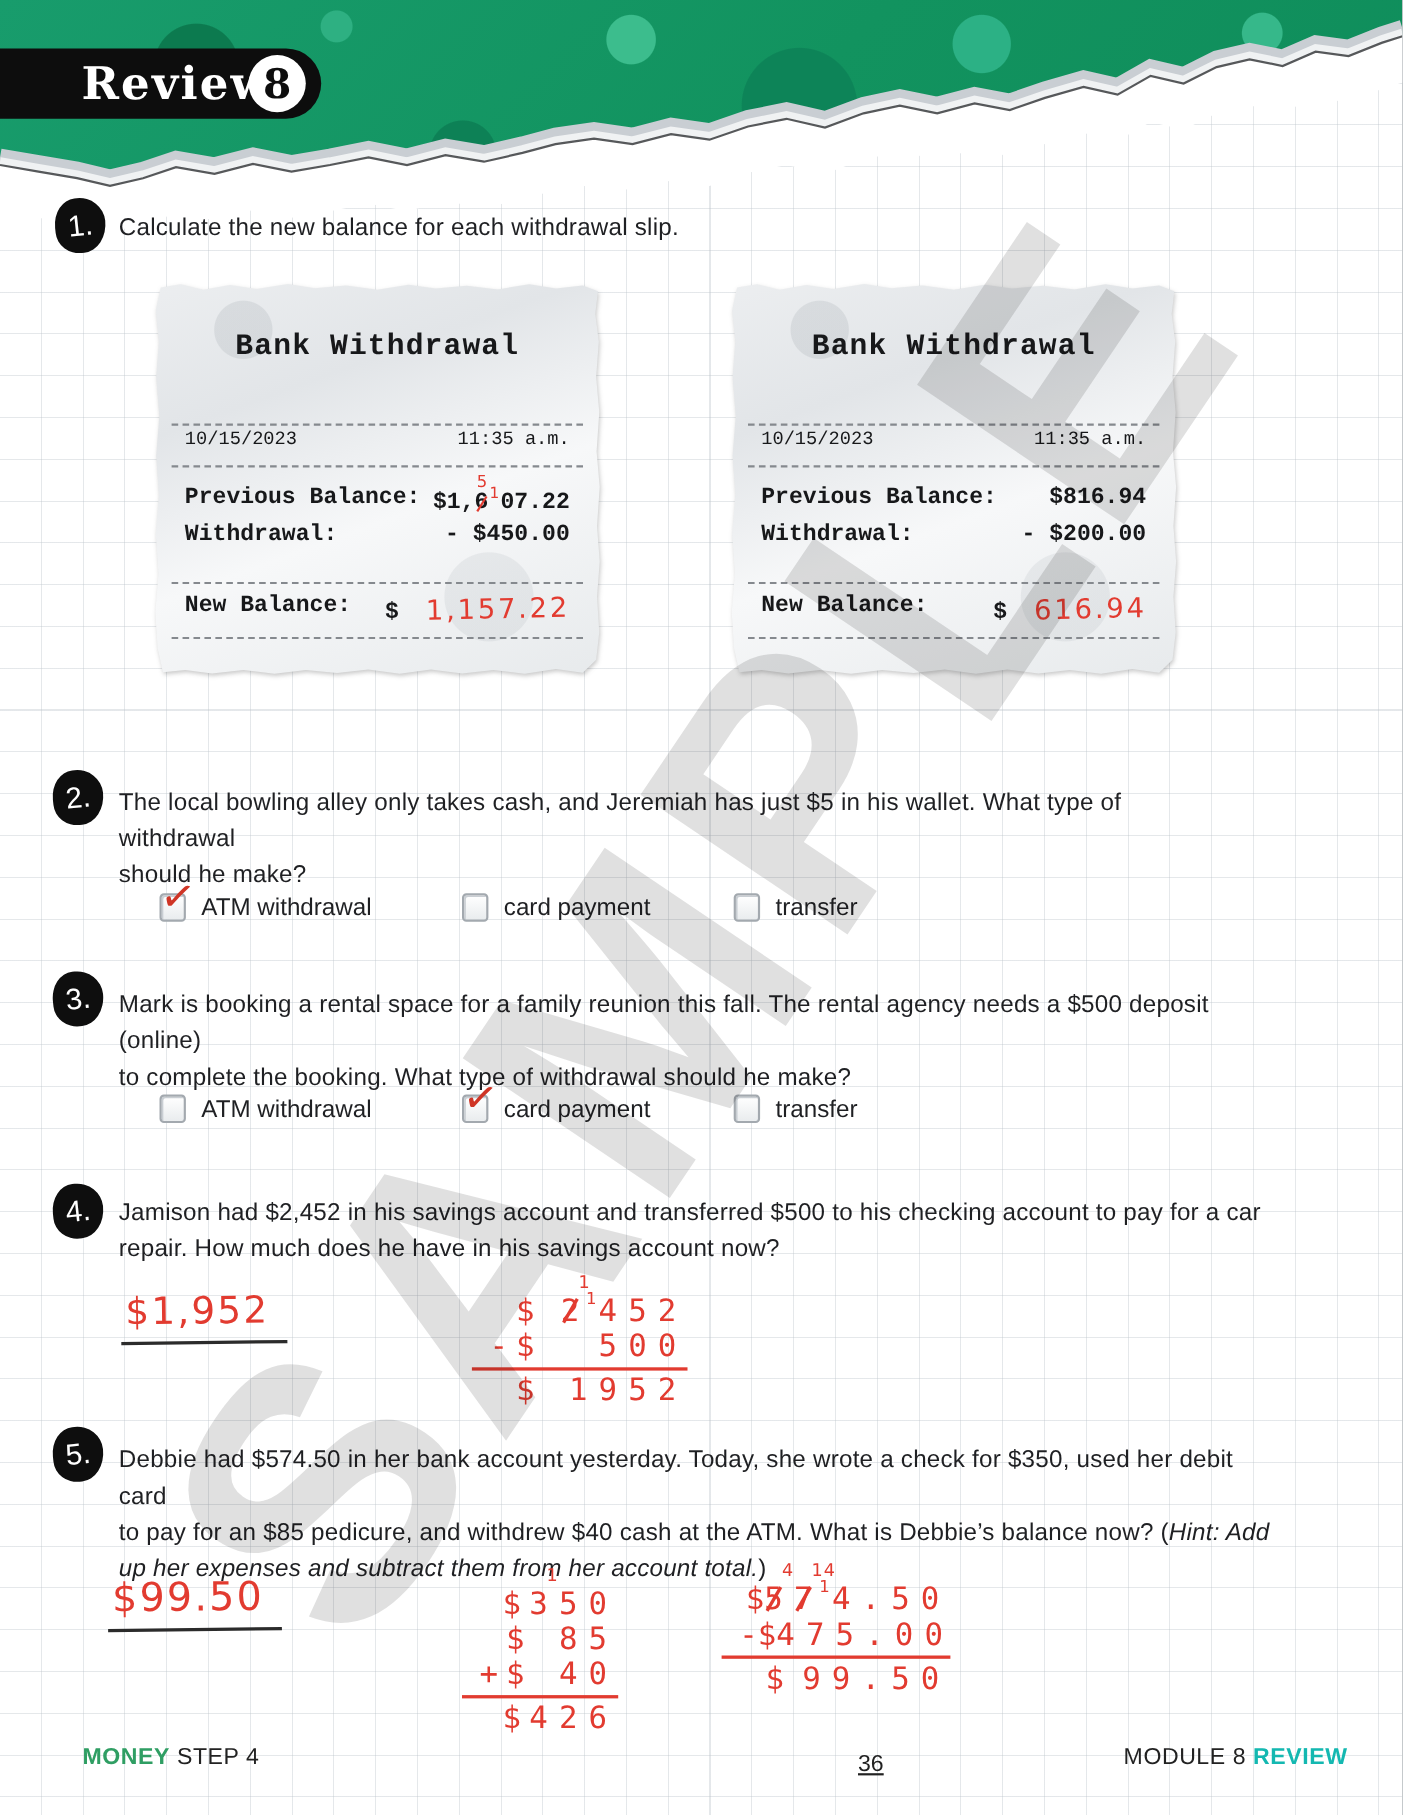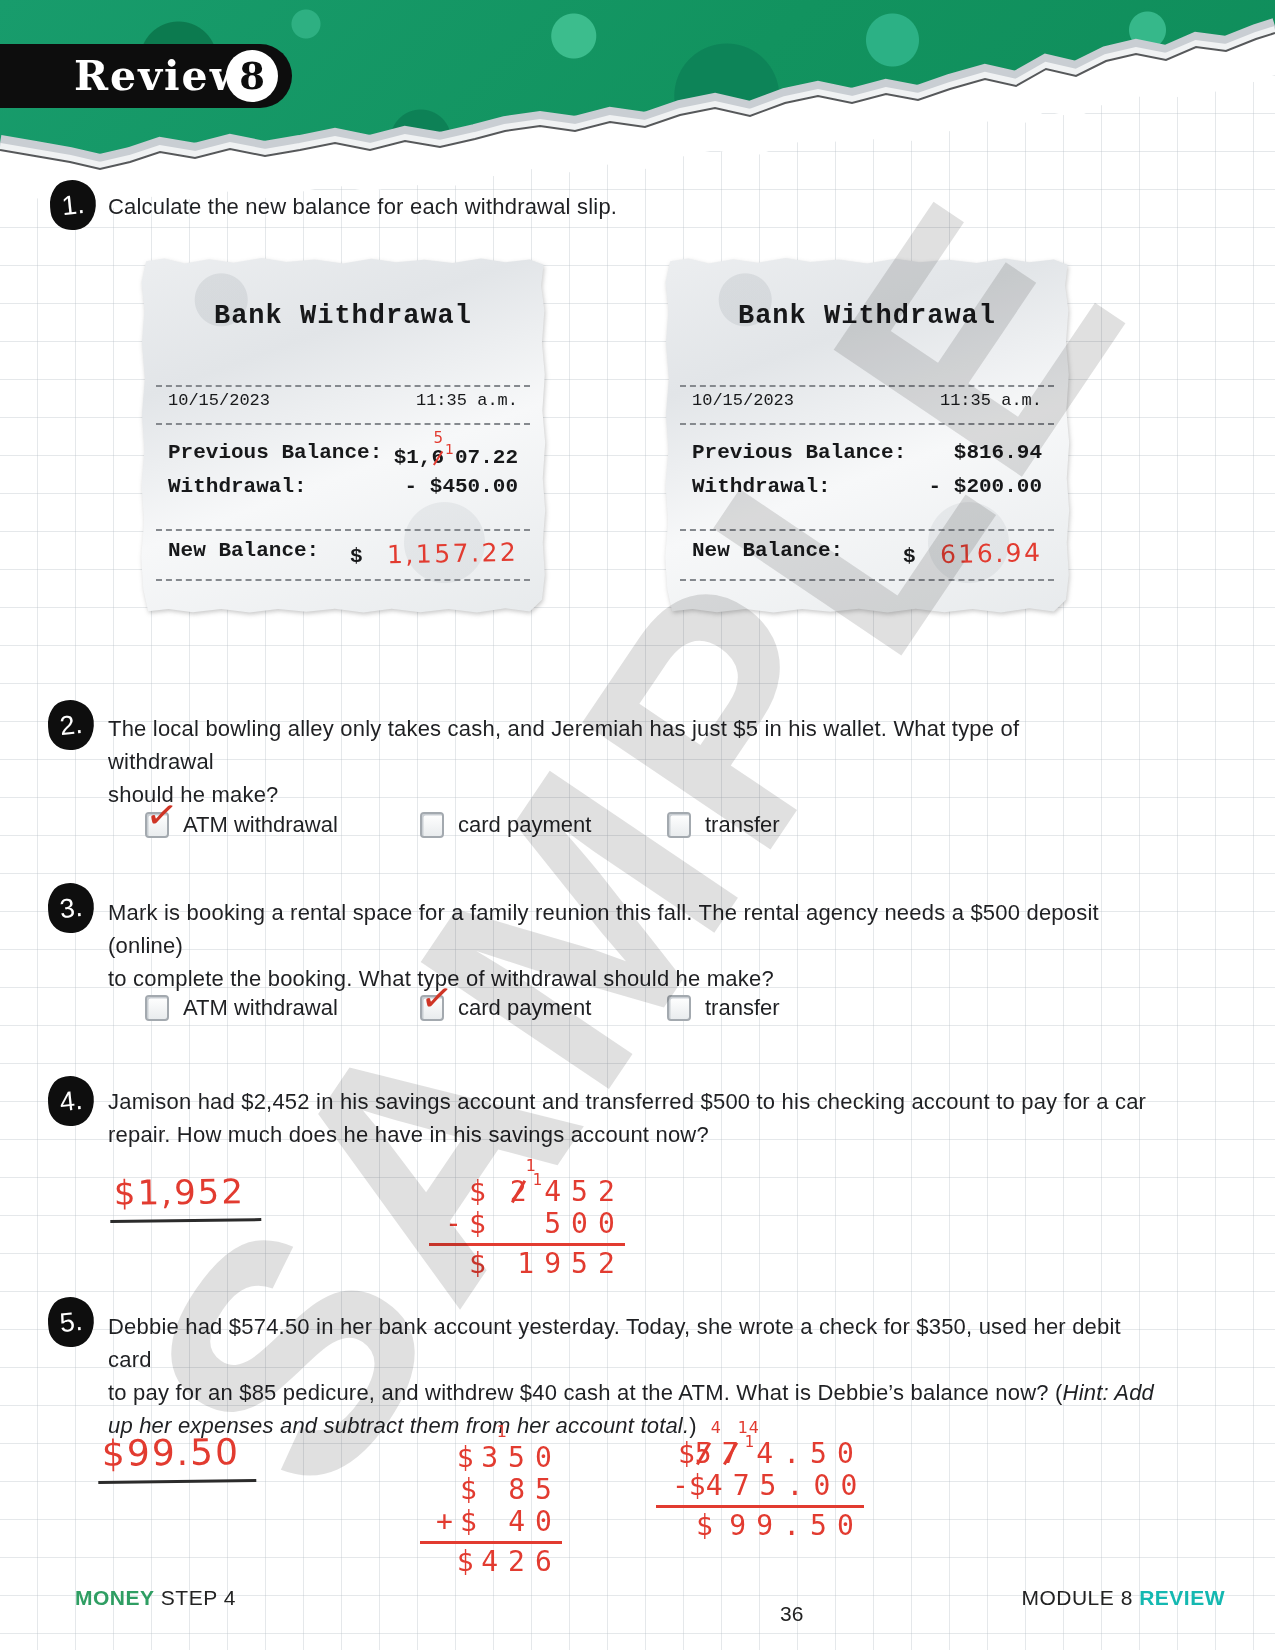--- a/index.html
+++ b/index.html
@@ -102,21 +102,21 @@
   .mdigits{flex:1;display:flex;justify-content:flex-end;align-items:flex-end;}
   .mchars{letter-spacing:.36em;white-space:pre;}
   .mstrike{position:relative;margin-right:.36em;}
   .mstrike::after{content:"";position:absolute;left:-25%;width:150%;top:46%;border-top:3px solid #e23b30;transform:rotate(-60deg);}
   .mtick{font-size:15px;align-self:flex-start;margin:-4px 2px 0 -4px;letter-spacing:0;font-family:"DejaVu Sans",sans-serif;}
   .mline{border-top:3px solid #e23b30;margin:3px 0 2px -16px;}
   
   .footer{position:absolute;top:1586px;left:0;width:100%;font-size:21px;z-index:5;color:#222;}
   .f-left{position:absolute;left:75px;top:0;letter-spacing:.5px;}
   .f-brand{font-weight:bold;color:#2f9e63;}
-  .f-page{position:absolute;left:780px;top:16px;}
+  .f-page{position:absolute;left:780px;top:6px;text-decoration:underline;}
   .f-right{position:absolute;right:50px;top:0;letter-spacing:.5px;}
   .f-section{font-weight:bold;color:#14b8b1;}
 </style>
 </head>
 <body>
 
 <div class="page">
 
   <div class="watermark">SAMPLE</div>
 

